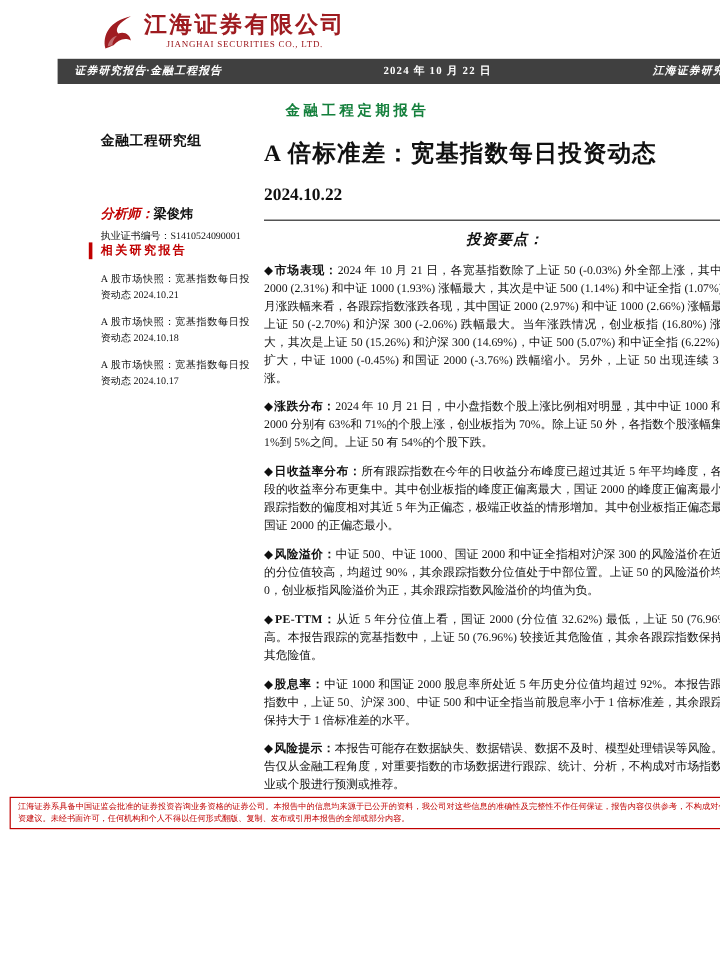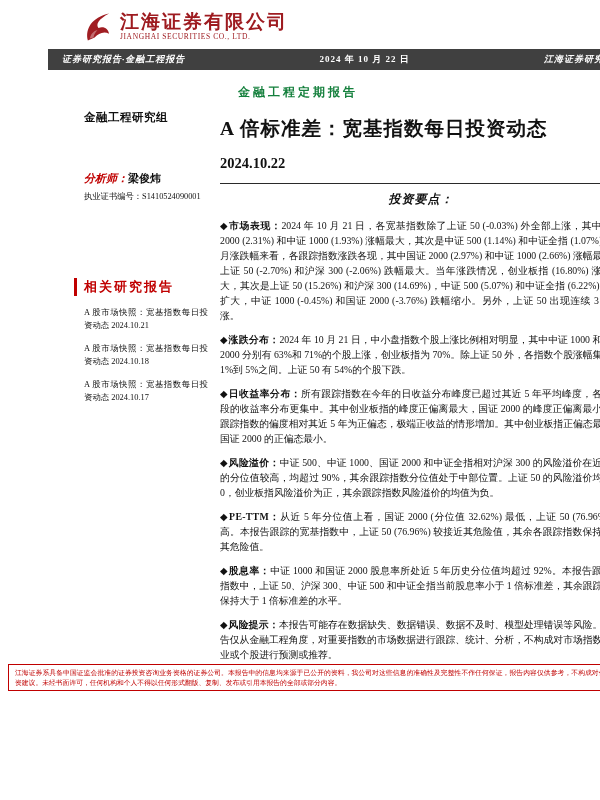--- a/index.html
+++ b/index.html
@@ -9,43 +9,43 @@
     background:#fff;
     overflow:hidden;
     font-family:"Liberation Serif","DejaVu Serif",serif;
     color:#111;
     padding-left:48px;
   }
   
   .logo-row{display:flex;align-items:center;gap:9px;padding:11px 0 7px 36px;}
   .logo-mark{width:27px;height:30px;flex-shrink:0;}
   .logo-text .cn{font-size:19px;font-weight:bold;color:#9E1B20;letter-spacing:2px;line-height:21px;}
-  .logo-text .en{font-size:7.5px;color:#9E1B20;letter-spacing:0.6px;line-height:10px;}
+  .logo-text .en{font-size:7.5px;color:#9E1B20;letter-spacing:0.6px;line-height:10px;text-align:center;}
   
   .topbar{
     display:flex;justify-content:space-between;align-items:center;
     background:#404040;color:#fff;
     font-size:9px;font-weight:bold;
     padding:4px 14px;letter-spacing:1px;
   }
   .topbar .ital{font-style:italic;}
   
   .content{display:flex;padding-top:14px;}
   .sidebar{width:172px;flex-shrink:0;box-sizing:border-box;padding:0 12px 0 36px;}
   .maincol{flex:1;box-sizing:border-box;padding-right:26px;}
   
   .sb-group{font-size:11.5px;font-weight:bold;margin-top:26px;letter-spacing:0.5px;}
   .sb-analyst{margin-top:46px;font-size:11px;}
   .sb-analyst .lbl{color:#C00000;font-weight:bold;font-style:italic;}
   .sb-analyst .val{font-weight:bold;}
   .sb-license{margin-top:5px;font-size:8.3px;}
   .sb-related-title{
-    margin-top:76px;margin-left:-10px;
+    margin-left:-10px;
     border-left:3px solid #C00000;padding-left:7px;
-    color:#C00000;font-weight:bold;font-size:13px;letter-spacing:2px;
+    color:#C00000;font-weight:bold;font-size:10px;letter-spacing:2px;
   }
   .sb-related-item{font-size:8.4px;line-height:13px;margin-top:10px;text-align:justify;}
   
   .category{color:#15803d;font-weight:bold;font-size:12px;letter-spacing:3px;margin-left:18px;}
   .title{font-size:19.5px;font-weight:bold;letter-spacing:1px;margin:15px 0 0 0;line-height:26px;}
   .rep-date{font-size:14.5px;font-weight:bold;margin-top:13px;}
   .rule{border:none;border-top:1.5px solid #2a2a2a;margin:11px 0 7px 0;}
   .summary-label{font-size:12px;font-weight:bold;font-style:italic;letter-spacing:1px;margin:4px 0 10px 0;text-align:center;}
   .bullet{font-size:9.8px;line-height:15px;text-align:justify;margin:0 0 9px 0;}
   .bullet .marker{margin-right:1px;}

